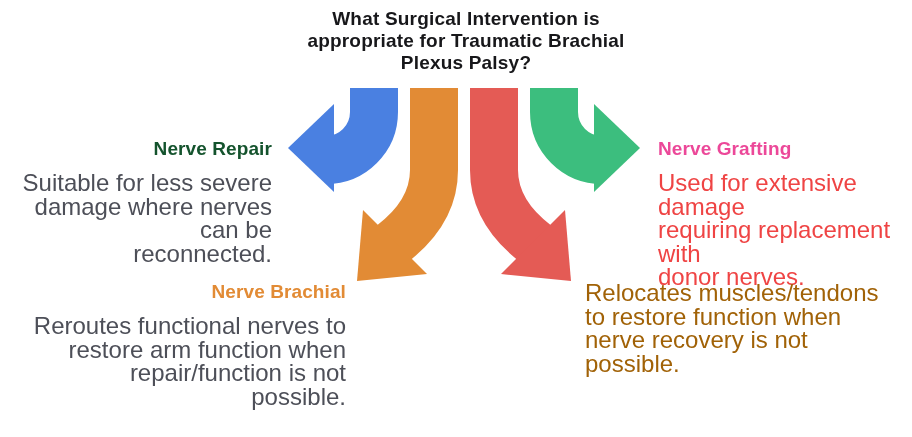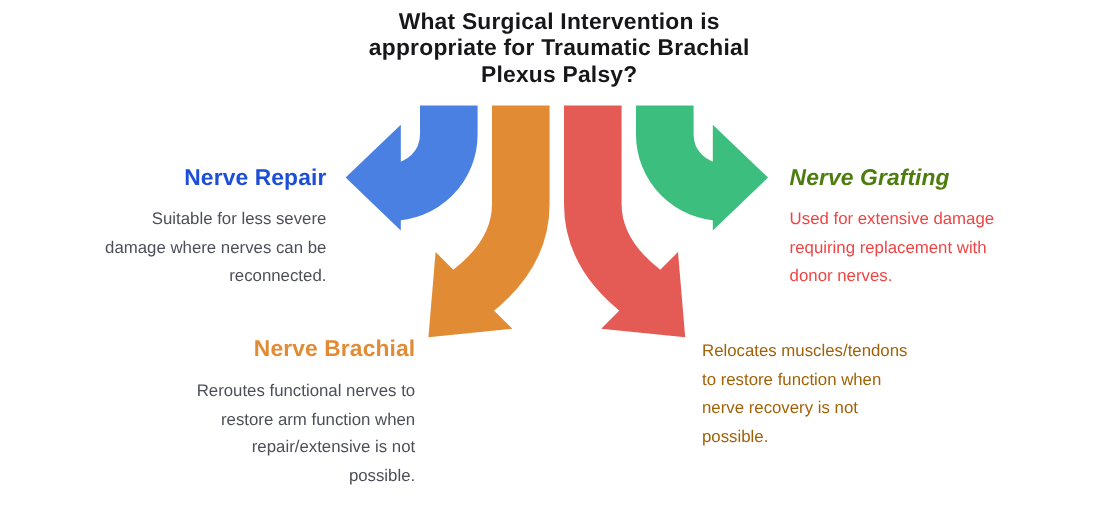--- a/index.html
+++ b/index.html
@@ -28,21 +28,21 @@
   .align-right { text-align: right; }
   .align-left { text-align: left; }
   .option-heading {
     font-size: 19px;
     font-weight: 700;
     line-height: 21px;
     margin: 0 0 12px 0;
     letter-spacing: 0.1px;
   }
   .option-desc {
-    font-size: 14px;
+    font-size: 24px;
     line-height: 23.5px;
     margin: 0;
     white-space: pre-line;
   }
   .block-nerve-repair    { top: 138px; left: 0;     width: 272px; }
   .block-nerve-grafting  { top: 138px; left: 658px; width: 254px; }
   .block-nerve-transfers { top: 281px; left: 26px;  width: 320px; }
   .block-muscle-tendon   { top: 281px; left: 585px; width: 325px; }
 </style>
 </head>
@@ -71,38 +71,38 @@
       <polygon points="357,281 363,210 427,274" fill="#e28b35"></polygon>
     </g>
 
     <g>
       <path d="M 494 88 L 494 170 Q 494 212 536 244" fill="none" stroke-width="48" stroke="#e45b55"></path>
       <polygon points="571,281 565,210 501,274" fill="#e45b55"></polygon>
     </g>
   </svg>
 
   <div class="option-block block-nerve-repair align-right">
-    <h2 class="option-heading" style="color: #1d4ed8;">Nerve Repair</h2>
+    <h2 class="option-heading" style="color: #14532d;">Nerve Repair</h2>
     <p class="option-desc" style="color: rgb(77, 79, 88);">Suitable for less severe
 damage where nerves can be
 reconnected.</p>
   </div>
 
   <div class="option-block block-nerve-grafting align-left">
-    <h2 class="option-heading" style="color: #4d7c0f; font-style: italic;">Nerve Grafting</h2>
+    <h2 class="option-heading" style="color: #ec4899;">Nerve Grafting</h2>
     <p class="option-desc" style="color: #ef4444;">Used for extensive damage
 requiring replacement with
 donor nerves.</p>
   </div>
 
   <div class="option-block block-nerve-transfers align-right">
     <h2 class="option-heading" style="color: rgb(226, 139, 53);">Nerve Brachial</h2>
     <p class="option-desc" style="color: rgb(77, 79, 88);">Reroutes functional nerves to
 restore arm function when
-repair/extensive is not
+repair/function is not
 possible.</p>
   </div>
 
   <div class="option-block block-muscle-tendon align-left">
     <p class="option-desc" style="color: #a16207;">Relocates muscles/tendons
 to restore function when
 nerve recovery is not
 possible.</p>
   </div>
 

